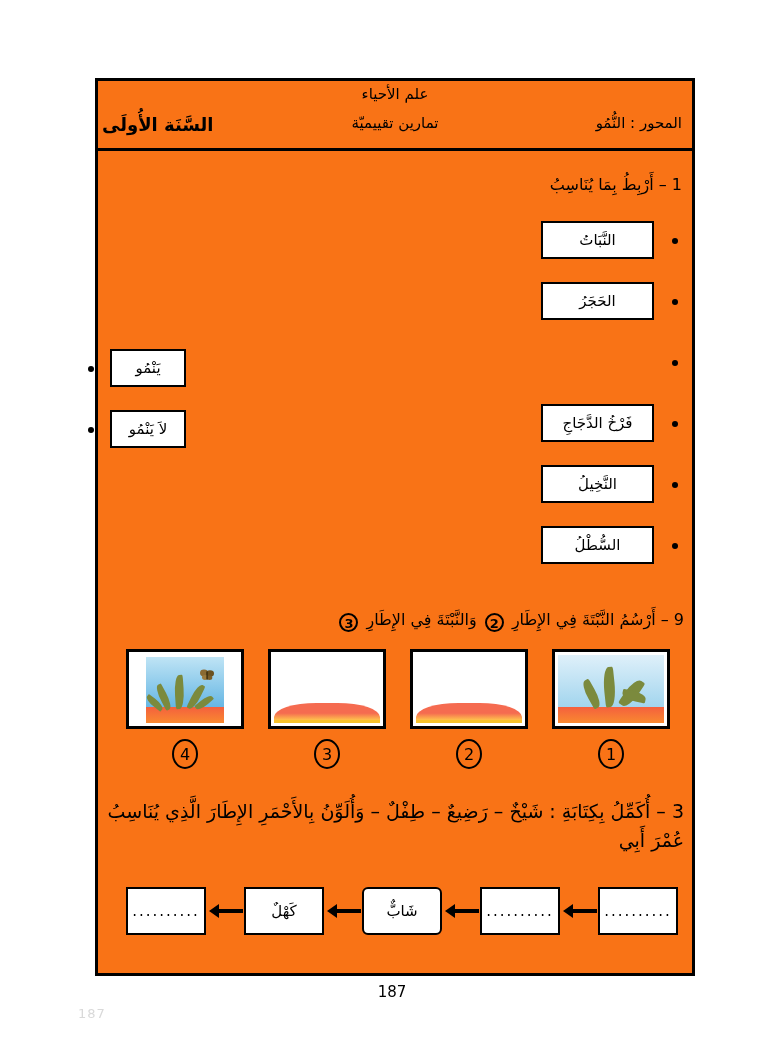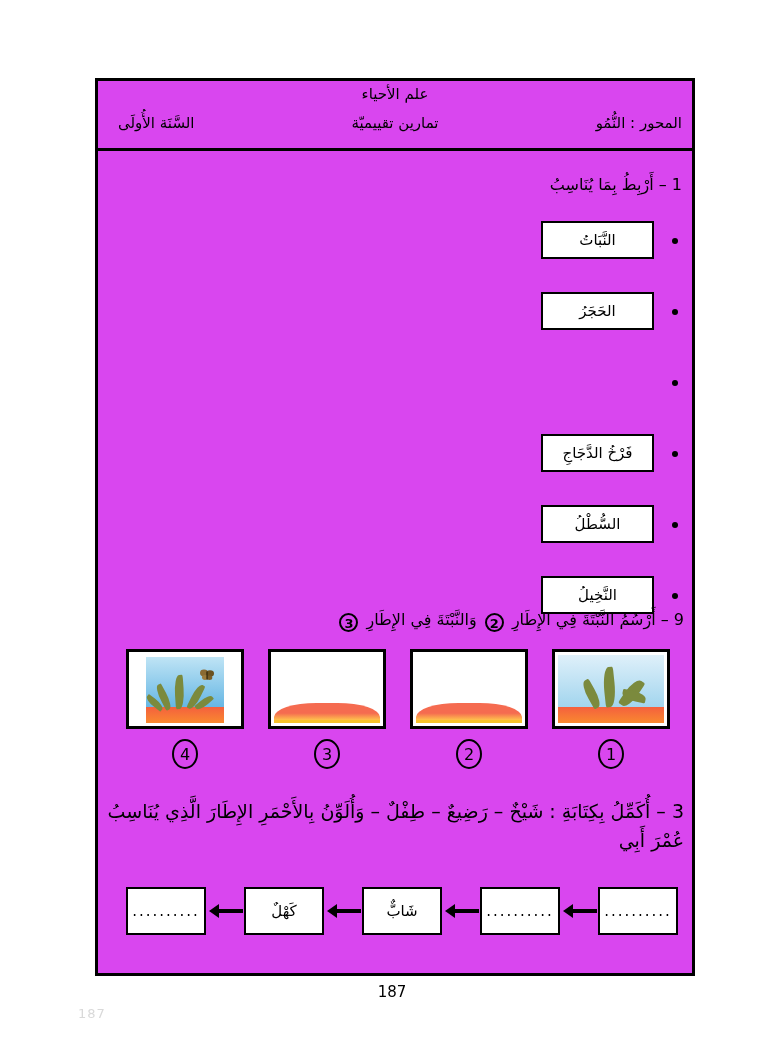--- a/index.html
+++ b/index.html
@@ -18,21 +18,21 @@
 
   
   #sheet {
     position: absolute;
     left: 95px;
     top: 78px;
     width: 600px;
     height: 898px;
     border: 3px solid #000;
     box-sizing: border-box;
-    background: #d946ef;
+    background: #f97316;
   }
 
   
   #header {
     position: absolute;
     left: 0; top: 0;
     width: 100%;
     height: 70px;
     border-bottom: 3px solid #000;
     box-sizing: border-box;
@@ -53,23 +53,24 @@
   }
   .hdr-right {
     position: absolute;
     right: 10px; top: 33px;
     font-size: 15px;
     direction: rtl;
     text-align: center;
   }
   .hdr-left {
     position: absolute;
-    left: 20px; top: 33px;
-    font-size: 15px;
-    direction: rtl;
+    left: 4px; top: 33px;
+    font-size: 18px;
+    direction: rtl;
+    font-weight: bold;
   }
 
   
   .prompt {
     position: absolute;
     direction: rtl;
     text-align: right;
     font-size: 16px;
     line-height: 1.5;
   }
@@ -84,21 +85,21 @@
     width: 115px;
   }
   .match-col-left {
     position: absolute;
     left: 12px;
     top: 268px;
     width: 80px;
   }
   .term-row {
     position: relative;
-    height: 71px;
+    height: 61px;
   }
   .term-box {
     position: absolute;
     right: 0;
     top: 0;
     width: 113px;
     height: 38px;
     border: 2px solid #000;
     box-sizing: border-box;
     display: flex;
@@ -319,29 +320,39 @@
       <span class="bullet"></span>
     </div>
     <div class="term-row">
       <span class="bullet"></span>
     </div>
     <div class="term-row">
       <div class="term-box">فَرْخُ الدَّجَاجِ</div>
       <span class="bullet"></span>
     </div>
     <div class="term-row">
+      <div class="term-box">النَّخِيلُ</div>
+      <span class="bullet"></span>
+    </div>
+    <div class="term-row">
       <div class="term-box">السُّطْلُ</div>
       <span class="bullet"></span>
     </div>
-    <div class="term-row">
-      <div class="term-box">النَّخِيلُ</div>
-      <span class="bullet"></span>
-    </div>
-  </div>
-
+  </div>
+
+  <div class="match-col-left">
+    <div class="term-row">
+      <div class="term-box left-side">يَنْمُو</div>
+      <span class="bullet on-right"></span>
+    </div>
+    <div class="term-row">
+      <div class="term-box left-side">لاَ يَنْمُو</div>
+      <span class="bullet on-right"></span>
+    </div>
+  </div>
 
   <div class="prompt" id="q2-prompt">
     <span>9 – أَرْسُمُ النَّبْتَةَ فِي الإِطَارِ</span>
     <span class="q2-inline-circle">2</span>
     <span>وَالنَّبْتَةَ فِي الإِطَارِ</span>
     <span class="q2-inline-circle">3</span>
   </div>
 
   <div id="frames-row">
 
@@ -419,21 +430,21 @@
     </div>
 
     <div class="chain-box" style="left:357px;">
       <span class="dots">..........</span>
     </div>
     <div class="arrow" style="left:322px;">
       <span class="shaft"></span>
         <span class="head"></span>
     </div>
 
-    <div class="chain-box" style="left:239px;">
+    <div class="chain-box" style="left:239px;border-radius:6px;">
       <span>شَابٌّ</span>
     </div>
     <div class="arrow" style="left:204px;">
       <span class="shaft"></span>
         <span class="head"></span>
     </div>
 
     <div class="chain-box" style="left:121px;">
       <span>كَهْلٌ</span>
     </div>

